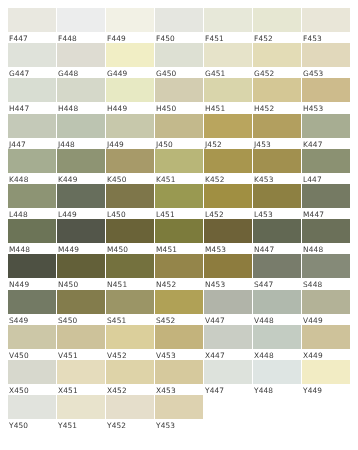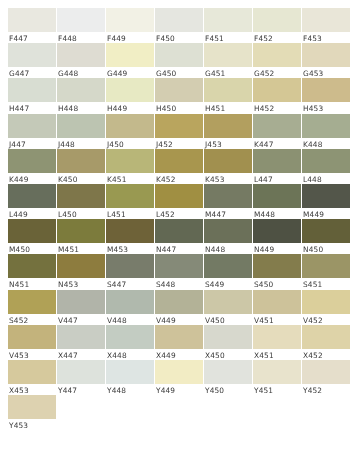--- a/index.html
+++ b/index.html
@@ -149,20 +149,24 @@
       </div>
       <div class="swatch-cell">
         <div class="swatch-chip" style="background-color: rgb(196, 201, 184);"></div>
         <div class="swatch-label">J447</div>
       </div>
       <div class="swatch-cell">
         <div class="swatch-chip" style="background-color: rgb(188, 196, 177);"></div>
         <div class="swatch-label">J448</div>
       </div>
       <div class="swatch-cell">
+        <div class="swatch-chip" style="background-color: rgb(199, 200, 171);"></div>
+        <div class="swatch-label">J449</div>
+      </div>
+      <div class="swatch-cell">
         <div class="swatch-chip" style="background-color: rgb(195, 185, 140);"></div>
         <div class="swatch-label">J450</div>
       </div>
       <div class="swatch-cell">
         <div class="swatch-chip" style="background-color: rgb(185, 165, 94);"></div>
         <div class="swatch-label">J452</div>
       </div>
       <div class="swatch-cell">
         <div class="swatch-chip" style="background-color: rgb(178, 159, 95);"></div>
         <div class="swatch-label">J453</div>
@@ -213,20 +217,24 @@
       </div>
       <div class="swatch-cell">
         <div class="swatch-chip" style="background-color: rgb(153, 153, 81);"></div>
         <div class="swatch-label">L451</div>
       </div>
       <div class="swatch-cell">
         <div class="swatch-chip" style="background-color: rgb(160, 143, 66);"></div>
         <div class="swatch-label">L452</div>
       </div>
       <div class="swatch-cell">
+        <div class="swatch-chip" style="background-color: rgb(141, 128, 66);"></div>
+        <div class="swatch-label">L453</div>
+      </div>
+      <div class="swatch-cell">
         <div class="swatch-chip" style="background-color: rgb(117, 122, 99);"></div>
         <div class="swatch-label">M447</div>
       </div>
       <div class="swatch-cell">
         <div class="swatch-chip" style="background-color: rgb(108, 116, 87);"></div>
         <div class="swatch-label">M448</div>
       </div>
       <div class="swatch-cell">
         <div class="swatch-chip" style="background-color: rgb(83, 86, 74);"></div>
         <div class="swatch-label">M449</div>
@@ -257,20 +265,24 @@
       </div>
       <div class="swatch-cell">
         <div class="swatch-chip" style="background-color: rgb(99, 96, 57);"></div>
         <div class="swatch-label">N450</div>
       </div>
       <div class="swatch-cell">
         <div class="swatch-chip" style="background-color: rgb(116, 113, 62);"></div>
         <div class="swatch-label">N451</div>
       </div>
       <div class="swatch-cell">
+        <div class="swatch-chip" style="background-color: rgb(148, 133, 74);"></div>
+        <div class="swatch-label">N452</div>
+      </div>
+      <div class="swatch-cell">
         <div class="swatch-chip" style="background-color: rgb(141, 124, 62);"></div>
         <div class="swatch-label">N453</div>
       </div>
       <div class="swatch-cell">
         <div class="swatch-chip" style="background-color: rgb(120, 124, 107);"></div>
         <div class="swatch-label">S447</div>
       </div>
       <div class="swatch-cell">
         <div class="swatch-chip" style="background-color: rgb(133, 138, 120);"></div>
         <div class="swatch-label">S448</div>

